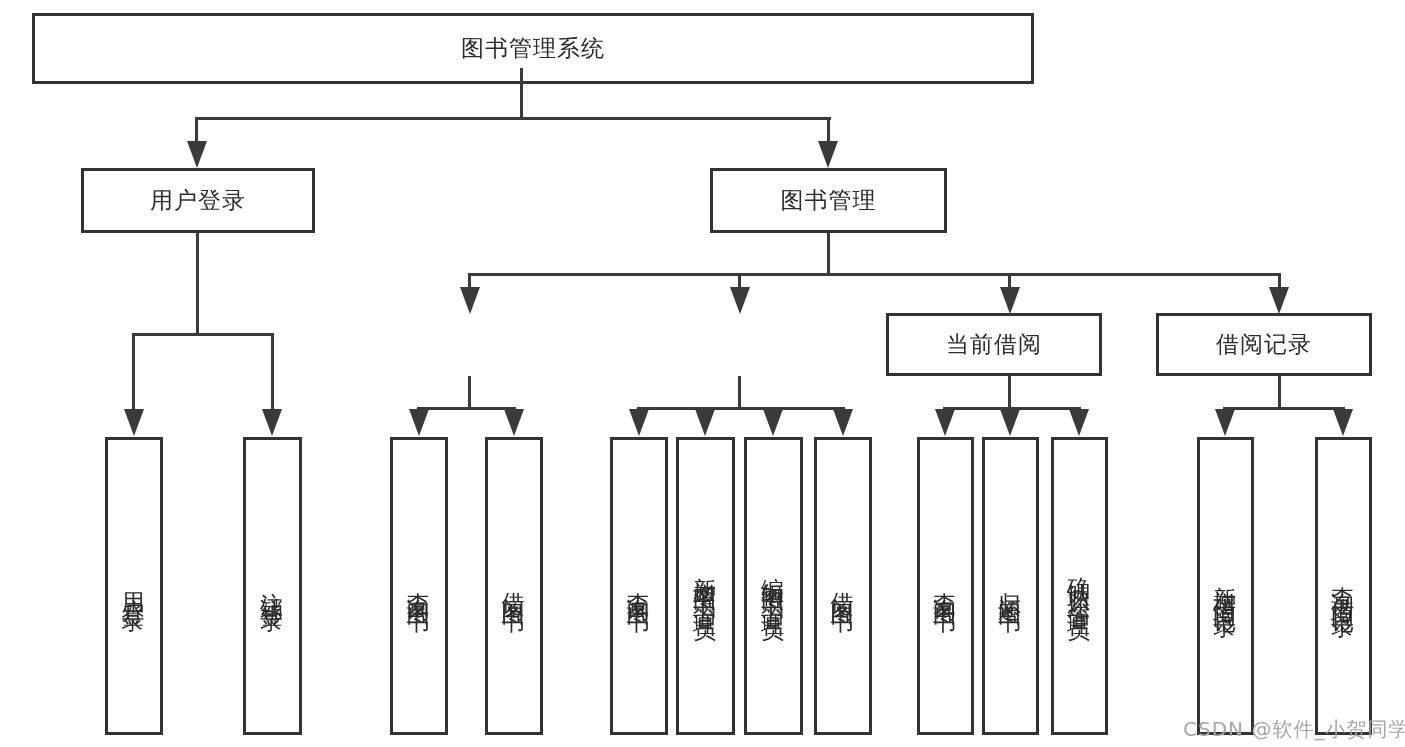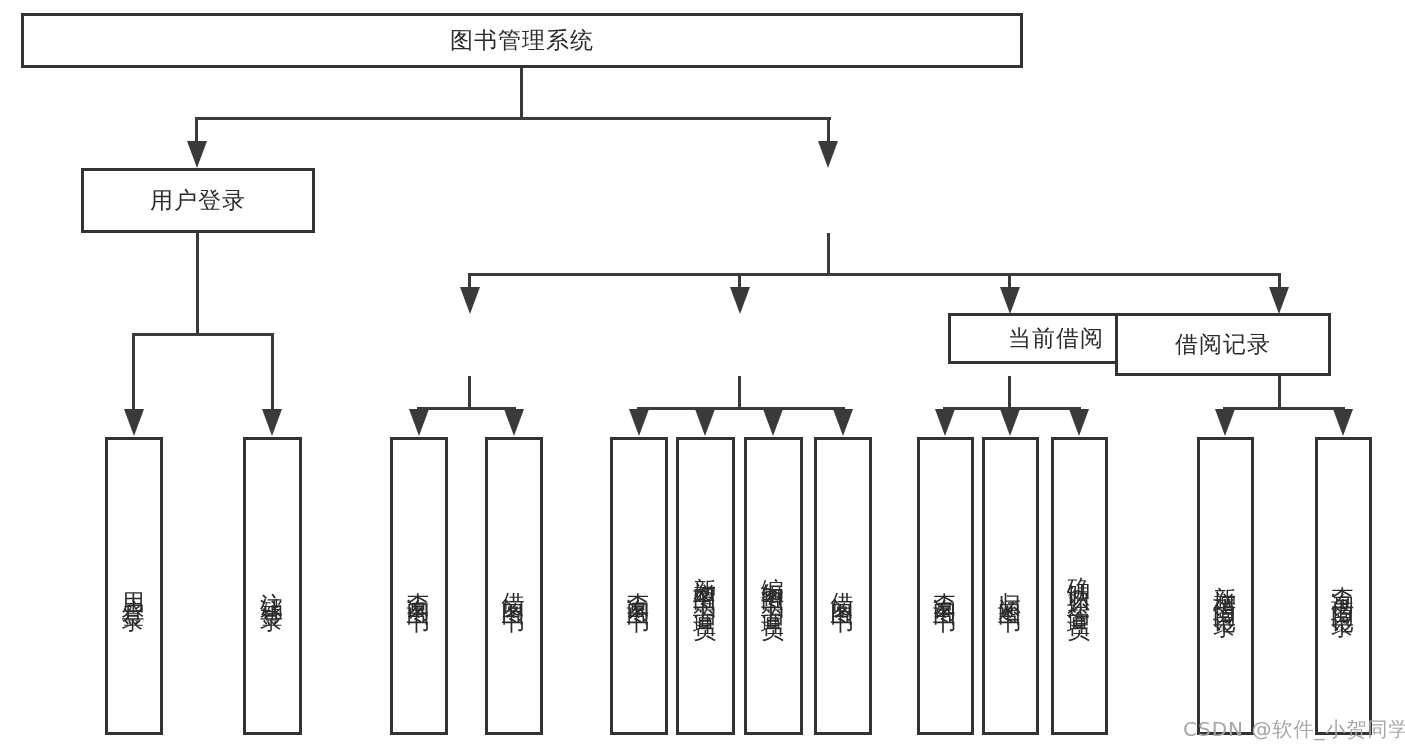--- a/index.html
+++ b/index.html
@@ -29,32 +29,35 @@
   .watermark {
     position:absolute; left:1183px; top:716px;
     font-size:20px; color:#a6a6a6; letter-spacing:1px; white-space:nowrap;
   }
 </style>
 </head>
 <body>
 
 <div id="canvas">
 
-  <div class="box" style="left:21px;top:13px;width:1002px;height:55px">
+  <div class="box" style="left:32px;top:13px;width:1002px;height:71px">
     <span class="hlabel">图书管理系统</span>
   </div>
 
   <div class="box" style="left:81px;top:168px;width:234px;height:65px">
     <span class="hlabel">用户登录</span>
   </div>
+  <div class="box" style="left:710px;top:168px;width:237px;height:65px">
+    <span class="hlabel">图书管理</span>
+  </div>
 
-  <div class="box" style="left:948px;top:313px;width:216px;height:51px">
+  <div class="box" style="left:886px;top:313px;width:216px;height:63px">
     <span class="hlabel">当前借阅</span>
   </div>
-  <div class="box" style="left:1115px;top:313px;width:216px;height:63px">
+  <div class="box" style="left:1156px;top:313px;width:216px;height:63px">
     <span class="hlabel">借阅记录</span>
   </div>
 
   <div class="box" style="left:105px;top:437px;width:58px;height:298px">
     <span class="vtext">用户登录</span>
   </div>
   <div class="box" style="left:243px;top:437px;width:59px;height:298px">
     <span class="vtext">注销登录</span>
   </div>
 

